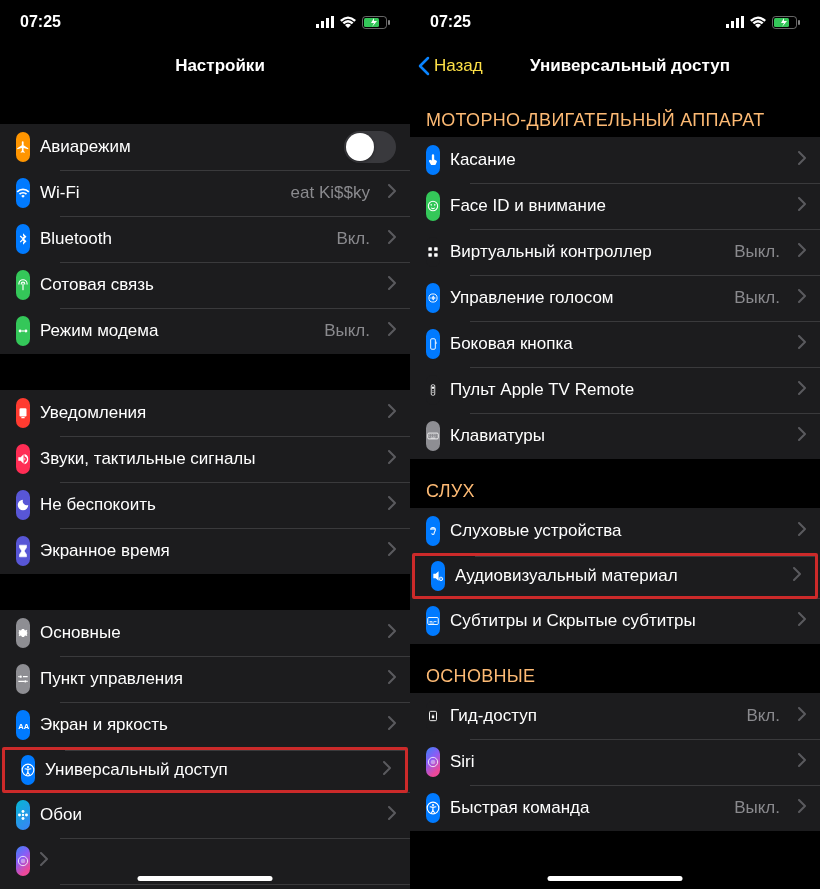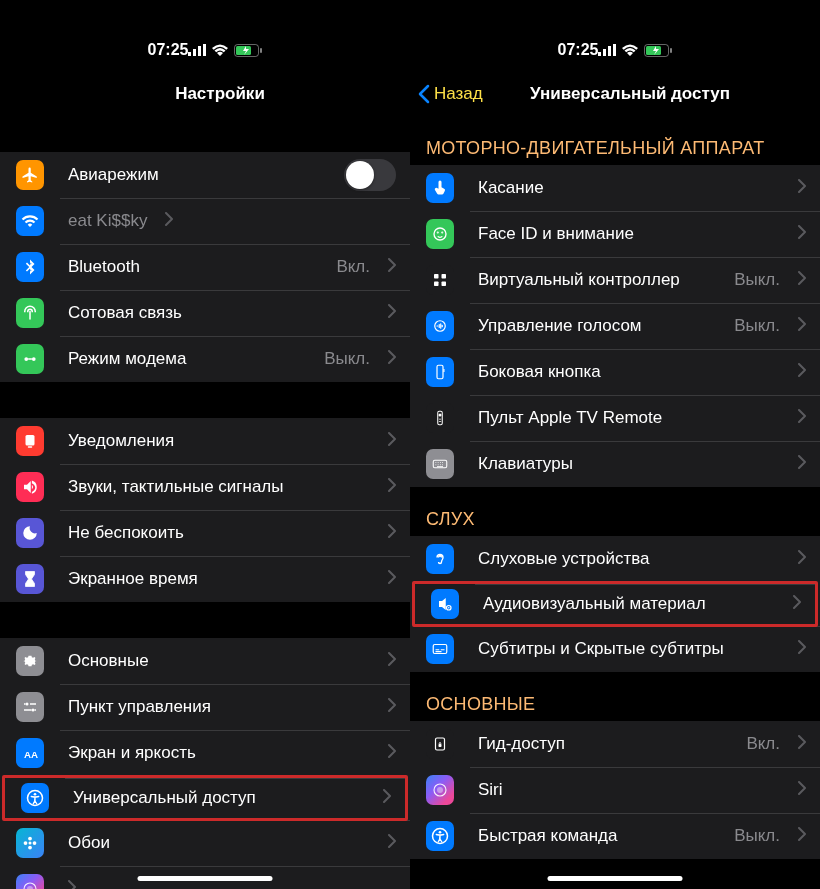--- a/index.html
+++ b/index.html
@@ -17,26 +17,25 @@
     background: #000;
     position: relative;
     overflow: hidden;
   }
 
   
   .status-bar {
     height: 44px;
     display: flex;
     align-items: center;
-    justify-content: center;
+    justify-content: space-between;
     padding: 3px 20px;
     color: #fff;
     font-size: 16px;
     font-weight: 600;
-    margin-top: 28px;
   }
   .status-right { display: flex; align-items: center; gap: 6px; }
   .status-right svg { display: block; }
 
   
   .nav-header {
     height: 44px;
     display: flex;
     align-items: center;
     justify-content: center;
@@ -82,27 +81,26 @@
     right: 0;
     border-top: 0.5px solid #3a3a3c;
   }
   .highlighted {
     border: 3px solid #cc2a2a;
     border-radius: 2px;
     margin: -1px 2px;
     z-index: 5;
   }
   .row .icon {
-    width: 28px;
+    width: 14px;
     height: 30px;
     border-radius: 7px;
-    margin-right: 14px;
     display: flex;
     align-items: center;
-    justify-content: center;
+    justify-content: flex-start;
     flex-shrink: 0;
     color: #fff;
   }
   .row .label {
     color: #fff;
     font-size: 17px;
     flex: 1;
     white-space: nowrap;
     overflow: hidden;
     text-overflow: ellipsis;
@@ -204,20 +202,21 @@
         <span class="toggle">
           <span class="knob"></span>
         </span>
       </div>
       <div class="row">
         <span class="icon bg-blue">
           <svg viewBox="0 0 24 24" fill="#fff">
             <path d="M12 20l3-3a4.24 4.24 0 00-6 0l3 3zM5 13l2 2a7.07 7.07 0 0110 0l2-2a9.9 9.9 0 00-14 0zM1 9l2 2a12.73 12.73 0 0118 0l2-2a15.56 15.56 0 00-22 0z"></path>
           </svg>
         </span>
+        <span class="label">Wi-Fi</span>
         <span class="detail">eat Ki$$ky</span>
         <span class="chevron"><svg width="8" height="14" viewBox="0 0 8 14">
             <path d="M1 1l6 6-6 6" stroke="currentColor" stroke-width="2" fill="none" stroke-linecap="round" stroke-linejoin="round"></path>
           </svg></span>
       </div>
       <div class="row">
         <span class="icon bg-blue">
           <svg viewBox="0 0 24 24" fill="#fff">
             <path d="M12 2l6 6-4 4 4 4-6 6V14l-4 4-1.5-1.5L11 12 6.5 7.5 8 6l4 4V2zm2 5.5L12.5 6v3L14 7.5zm0 9L12.5 15v3l1.5-1.5z"></path>
           </svg>

